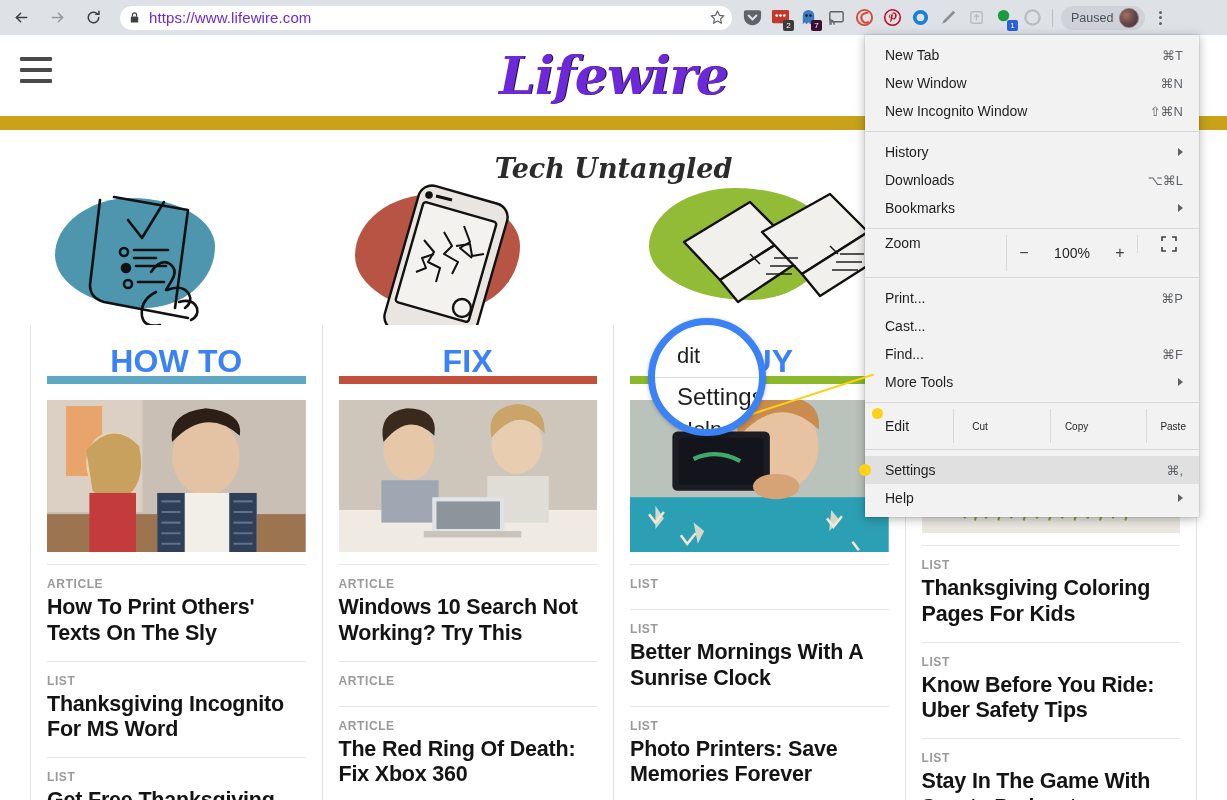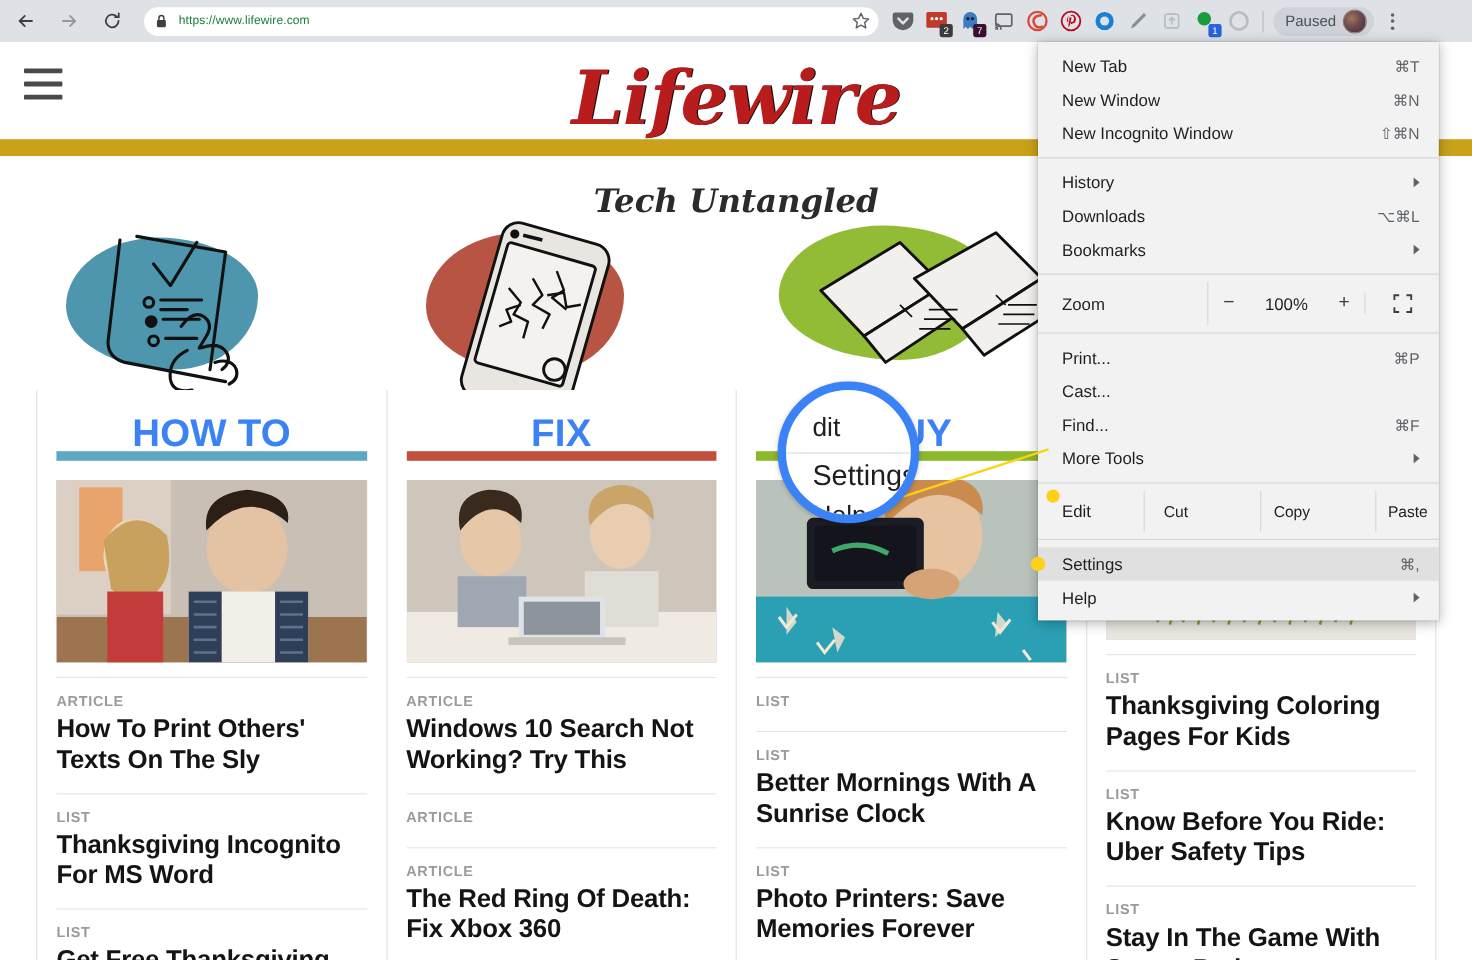--- a/index.html
+++ b/index.html
@@ -27,21 +27,21 @@
   .nav-btn.disabled { opacity: .45; }
 
   .omnibox {
     flex: 0 0 auto; width: 612px; height: 24px; margin-left: 12px;
     background: #ffffff; border-radius: 12px;
     display: flex; align-items: center; padding: 0 8px;
     position: relative;
   }
   .lock { width: 13px; height: 13px; margin-right: 8px; flex: 0 0 auto; color:#5f6368;}
   .url-text {
-    font-size: 10px; color: #15803d; white-space: nowrap;
+    font-size: 15px; color: #6d28d9; white-space: nowrap;
     letter-spacing: .1px;
   }
   .star-btn { position: absolute; right: 6px; top: 3px; color:#5f6368; }
 
   .ext-strip {
     display: flex; align-items: center; height: 35px; margin-left: 6px;
   }
   .ext { width: 28px; height: 28px; position: relative;
          display:flex; align-items:center; justify-content:center; }
   .badge {
@@ -73,21 +73,21 @@
     background: #ffffff; overflow: hidden;
   }
   .site-header { position: relative; height: 145px; }
   .hamburger { position: absolute; left: 20px; top: 22px; }
   .hamburger i { display:block; width: 32px; height: 4px; background: #4a4a4a; margin-bottom: 7px; border-radius:1px;}
   .gold-bar { position:absolute; left:0; top: 81px; width: 1227px; height: 14px; background:#c9a21a; }
   .logo-wrap { position: absolute; left: 0; right: 0; top: 10px; text-align: center; }
   .logo {
     font-family: "DejaVu Serif", serif;
     font-style: italic; font-weight: 700;
-    font-size: 62px; color: #b91c1c; letter-spacing: -1px;
+    font-size: 52px; color: #6d28d9; letter-spacing: -1px;
     position: relative; z-index: 3; display:inline-block;
     text-shadow: 1px 0 0 #111;
   }
   .tagline {
     font-family: "DejaVu Serif", serif; font-style: italic; font-weight: 700;
     font-size: 27px; color: #2b2b2b; text-align: center;
     margin-top: 20px; position: relative; z-index: 3;
   }
 
   
@@ -146,32 +146,32 @@
     width: 0; height: 0; border-left: 5px solid #5f6368;
     border-top: 4px solid transparent; border-bottom: 4px solid transparent;
   }
   .msep { height: 1px; background: #d8d8d8; margin: 6px 0; }
   .mrow.hl { background: #e0e0e0; }
   .dotmark {
     position: absolute; left: -6px; top: 50%; transform: translateY(-50%);
     width: 12px; height: 12px; border-radius: 50%; background: #fcd116;
   }
 
-  .zoomrow { display: flex; align-items: center; height: 36px; }
+  .zoomrow { display: flex; align-items: flex-start; height: 36px; }
   .zoomrow .zlabel { flex: 1; display: flex; align-items: center; padding-left: 20px; }
   .zgroup { display: flex; align-items: center; border-left: 1px solid #d8d8d8; }
   .zbtn { width: 34px; text-align: center; font-size: 16px; color: #3c4043; line-height: 36px; }
   .zval { width: 62px; text-align: center; font-size: 14px; }
   .zfull { width: 62px; border-left: 1px solid #d8d8d8; display:flex; align-items:center; justify-content:center; }
 
   .editrow { display: flex; align-items: stretch; height: 34px; }
   .editrow .elabel { flex: 1; display: flex; align-items: center; padding-left: 20px; }
   .ebtn {
     width: 63px; border-left: 1px solid #d8d8d8;
-    display: flex; align-items: center; justify-content: center; font-size: 13px; margin-left: 44px;
+    display: flex; align-items: center; justify-content: center; font-size: 10px; margin-left: 44px;
   }
 
   
   .callout {
     position: absolute; left: 648px; top: 318px;
     width: 118px; height: 118px; border-radius: 50%;
     background: #ffffff; border: 7px solid #3b82f6;
     overflow: hidden; z-index: 60;
     box-shadow: 0 1px 4px rgba(0,0,0,.25);
   }

